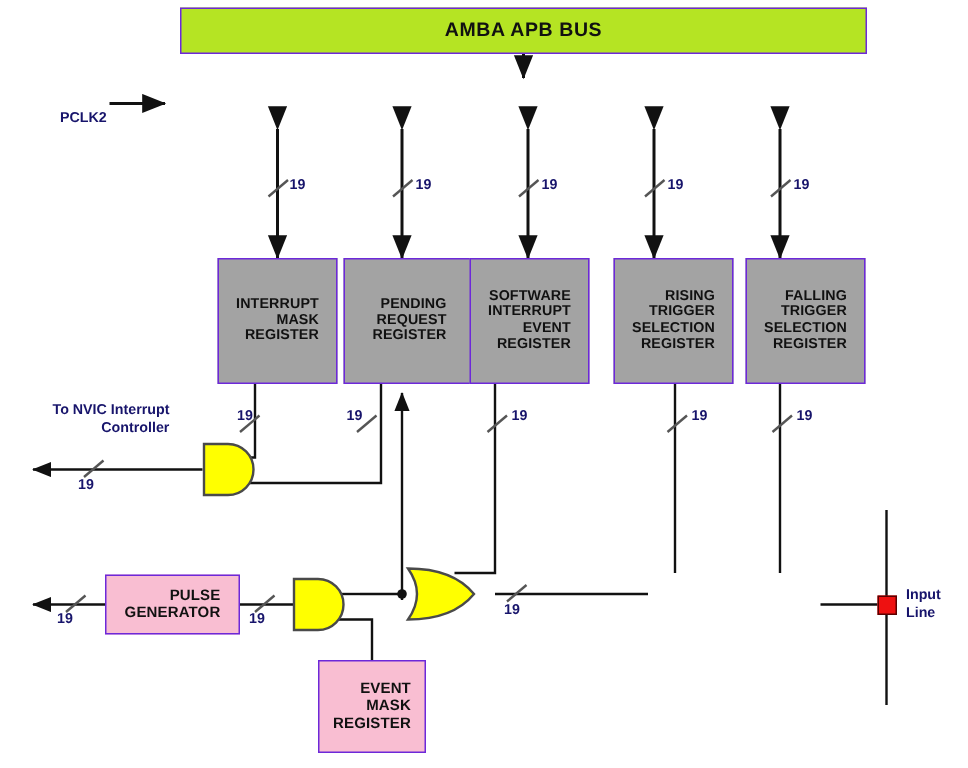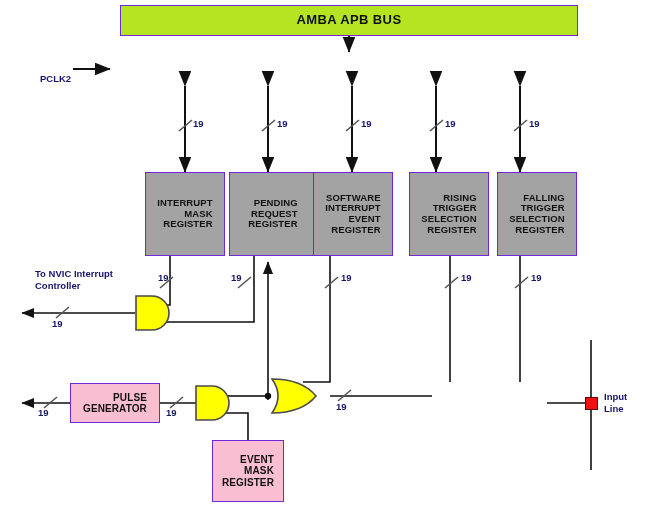--- a/index.html
+++ b/index.html
@@ -137,21 +137,21 @@
     <span class="ml">PULSE<br>GENERATOR</span>
   </div>
   <div class="box pink" style="left:212px;top:440px;width:72px;height:62px;">
     <span class="ml">EVENT<br>MASK<br>REGISTER</span>
   </div>
 
   <div class="pad" style="left:585px;top:397px;"></div>
 
   <div class="lbl" style="left:40px;top:73px;">PCLK2</div>
 
-  <div class="lbl ml" style="left:35px;top:268px;">To NVIC Interrupt<br>Controller</div>
+  <div class="lbl ml" style="left:35px;top:268px;text-align:right;">To NVIC Interrupt<br>Controller</div>
 
   <div class="lbl ml" style="left:604px;top:391px;">Input<br>Line</div>
 
   <div class="w19" style="left:193px;top:118px;">19</div>
   <div class="w19" style="left:277px;top:118px;">19</div>
   <div class="w19" style="left:361px;top:118px;">19</div>
   <div class="w19" style="left:445px;top:118px;">19</div>
   <div class="w19" style="left:529px;top:118px;">19</div>
 
   <div class="w19" style="left:158px;top:272px;">19</div>

